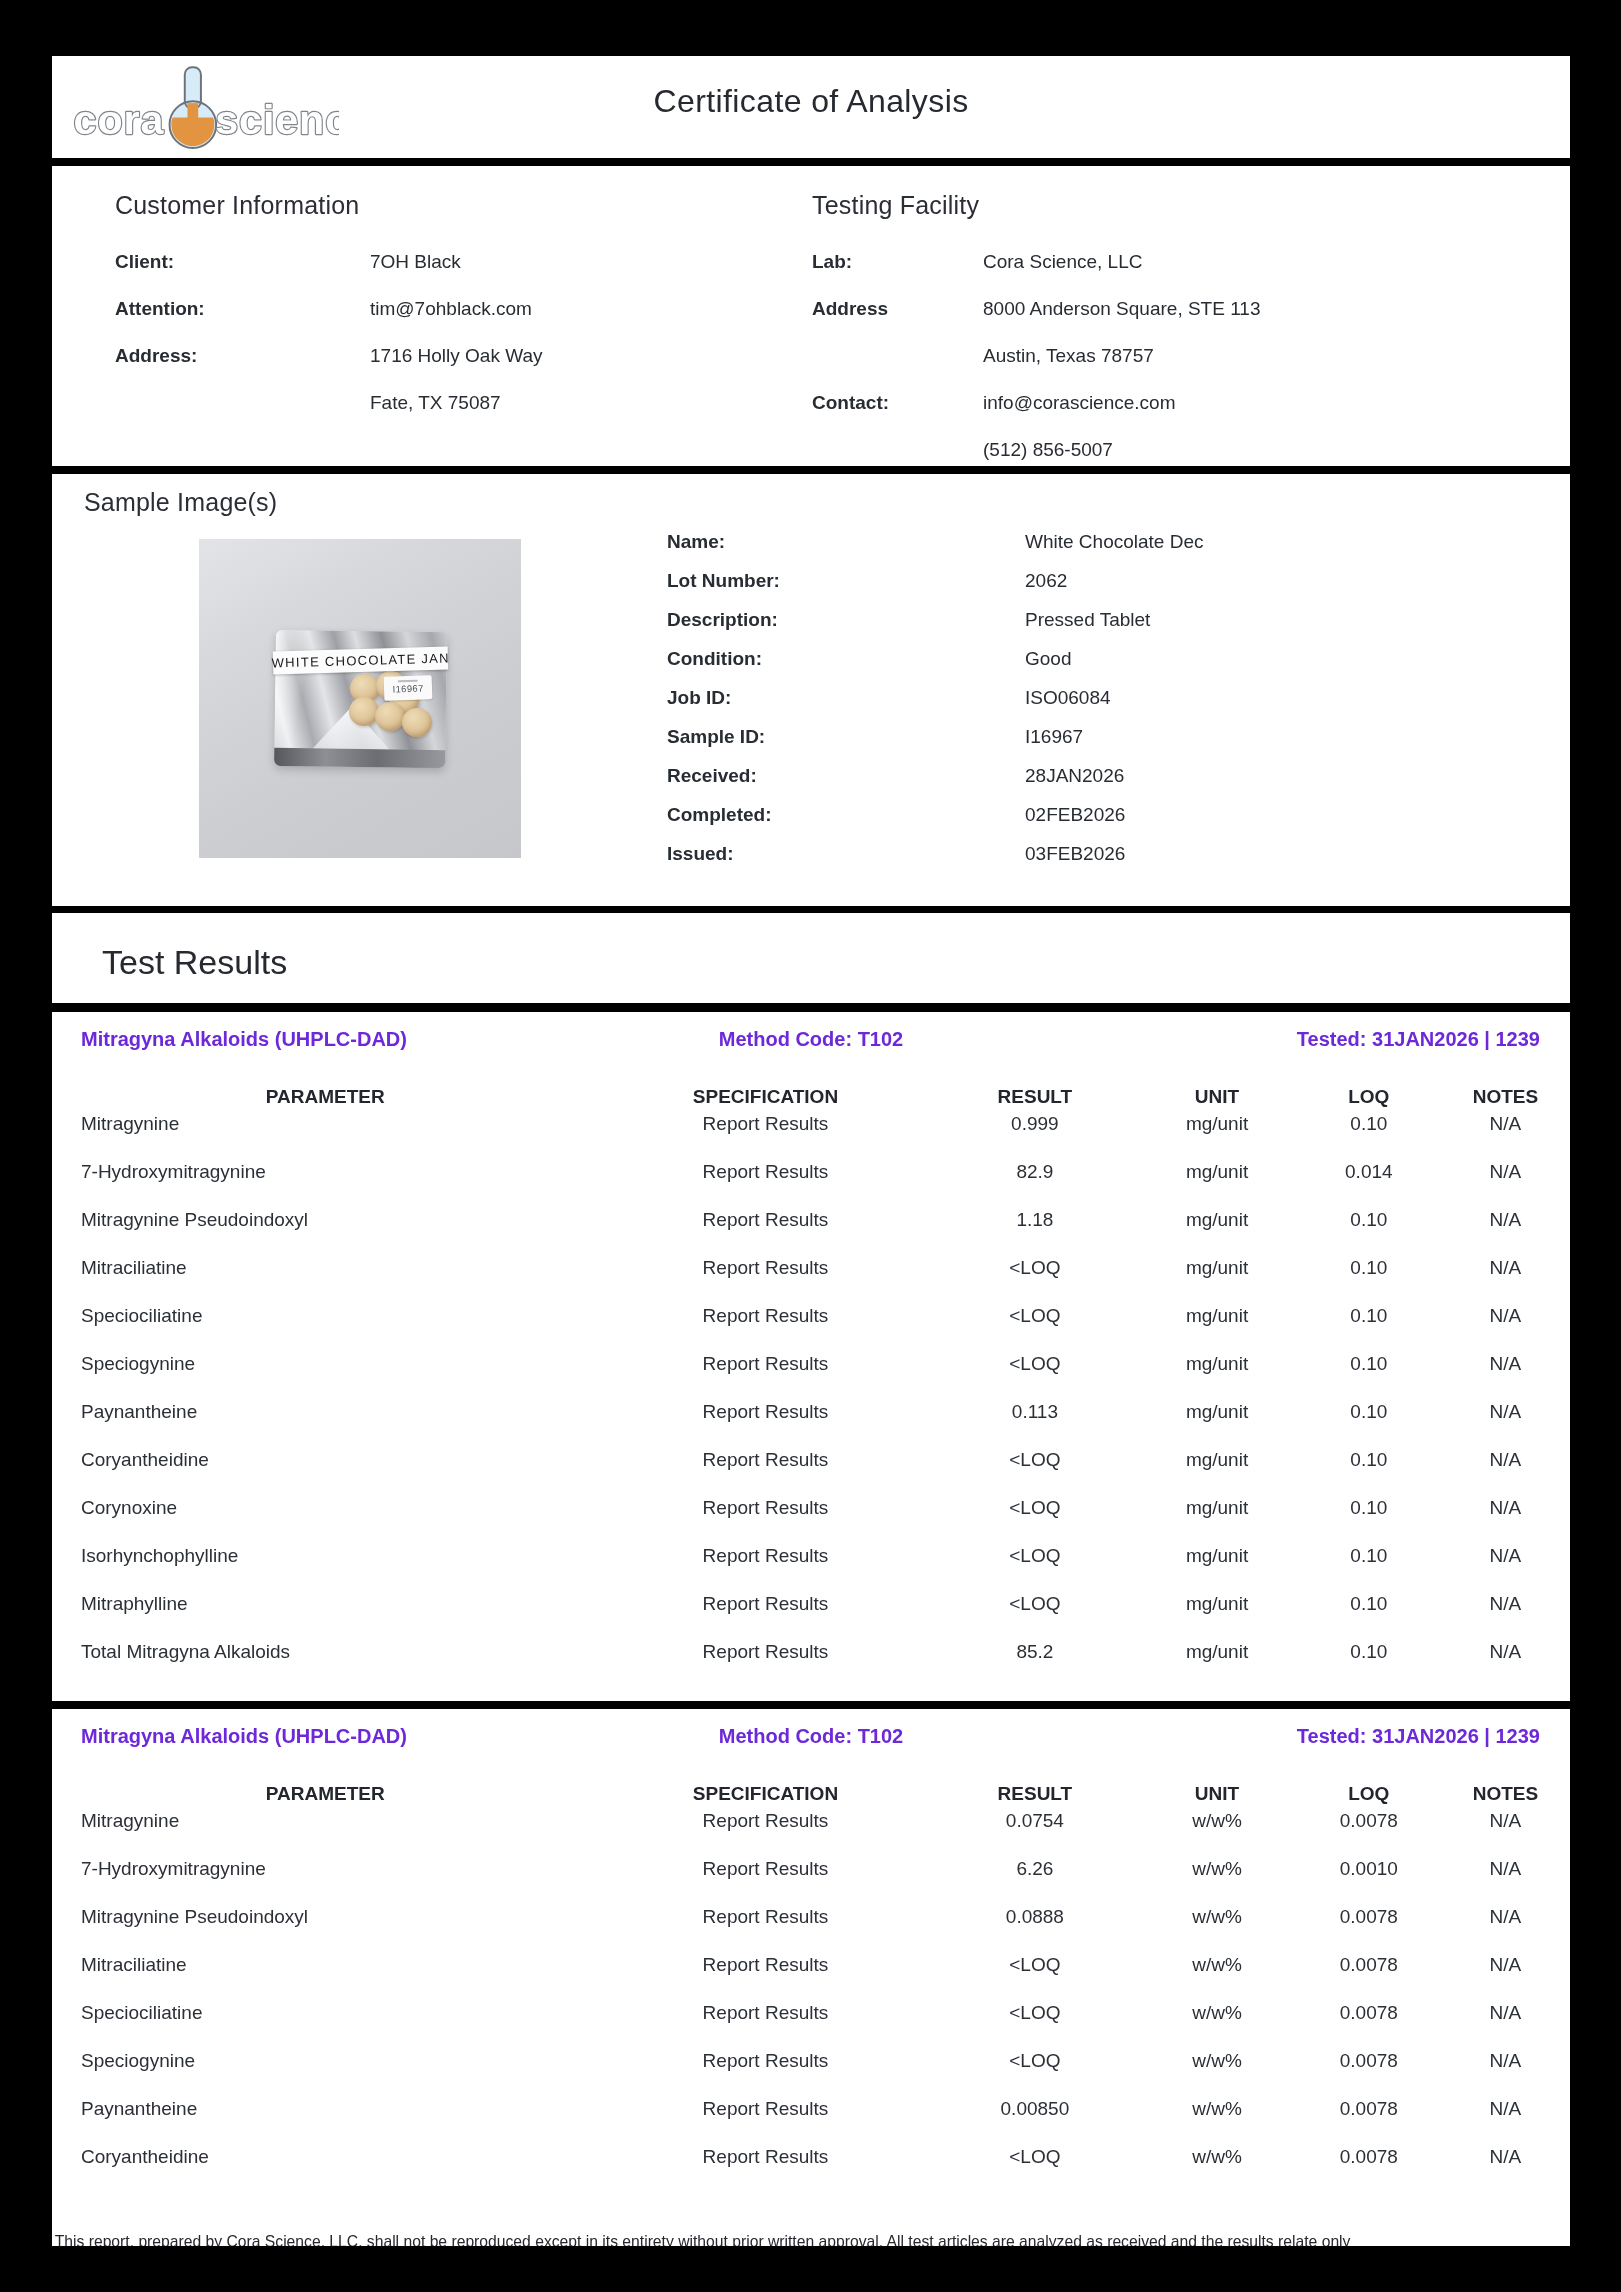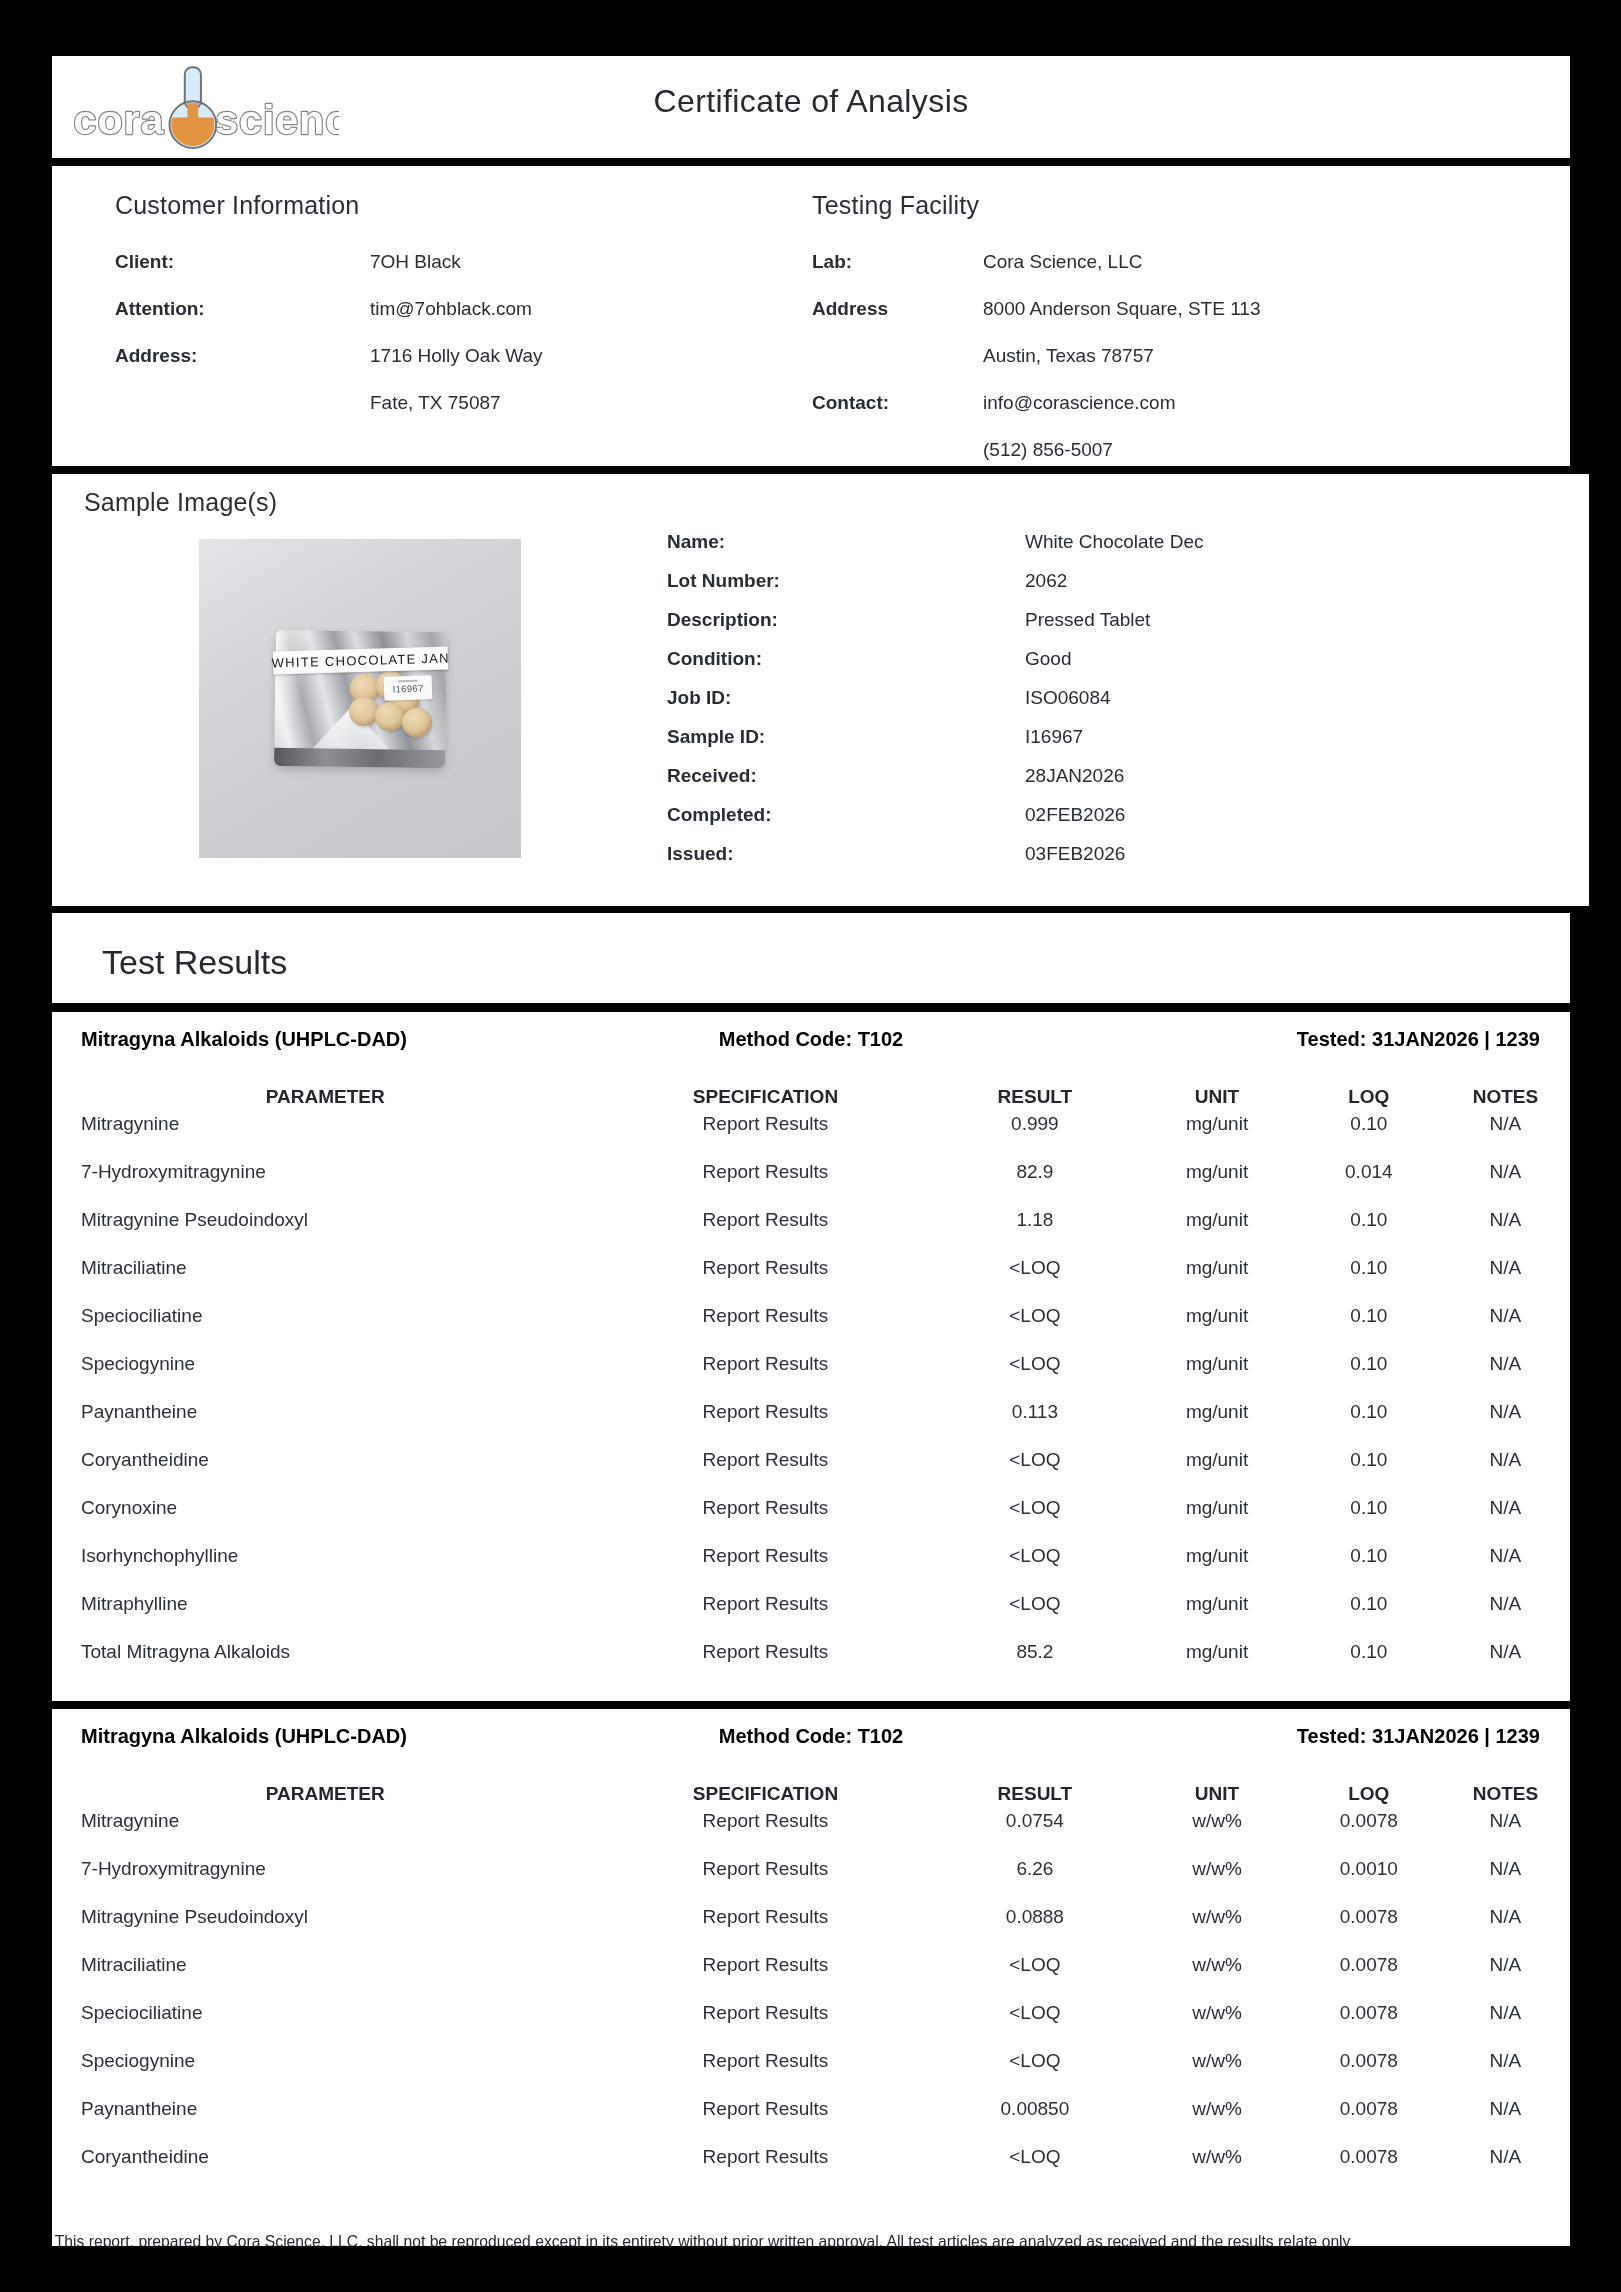--- a/index.html
+++ b/index.html
@@ -18,21 +18,21 @@
   .section-heading{margin:0;font-size:25px;font-weight:400;color:#2b2e35;letter-spacing:0.2px;}
   .info-col-left{position:absolute;left:32px;top:25px;width:681px;margin-left:31px;}
   .info-col-right{position:absolute;left:760px;top:25px;right:27px;}
   .fields{margin-top:18px;}
   .field-row{display:flex;align-items:flex-start;}
   .field-label{font-weight:700;flex:none;font-size:19px;line-height:47px;}
   .field-lines{font-size:19px;line-height:47px;}
   #customer-fields .field-label{width:255px;}
   #facility-fields .field-label{width:171px;}
   
-  #sample-box{top:474px;height:432px;padding-left:19px;}
+  #sample-box{top:474px;height:432px;}
   .sample-left{position:absolute;left:32px;top:14.3px;width:555px;}
   .sample-right{position:absolute;left:615px;top:14.3px;right:25px;}
   .sample-right .fields{margin-top:34px;}
   #sample-fields .field-label{width:358px;font-size:19px;line-height:39px;}
   #sample-fields .field-lines{font-size:19px;line-height:39px;}
   
   .photo{position:relative;margin:21.5px 0 0 115px;width:322px;height:319px;overflow:hidden;
     background:linear-gradient(150deg,#e3e4e8 0%,#d6d7db 28%,#cdced2 58%,#c6c7cb 100%);}
   .bag{position:absolute;left:23.5%;top:29%;width:53%;height:42.5%;border-radius:6.3px;
     transform:rotate(.8deg);
@@ -56,21 +56,21 @@
     transform:rotate(-2deg);border-radius:1.8px;text-align:center;box-sizing:border-box;padding-top:2.7px;
     box-shadow:0 0.9px 1.8px rgba(0,0,0,.2);}
   .sticker-smudge{width:40%;height:2.7px;background:#b9bcc2;margin:0.9px auto 1.8px auto;border-radius:0.9px;}
   .sticker-text{font-size:9.4px;color:#4d525b;letter-spacing:0.4px;line-height:1;}
   
   #results-title-box{top:913px;height:90px;}
   .results-heading{position:absolute;left:42px;top:21.5px;margin:8px;font-size:34px;font-weight:400;color:#26292f;}
   
   #table-box-0{top:1012px;height:689px;}
   #table-box-1{top:1709px;height:537px;overflow:hidden;}
-  .tbl-head{position:relative;height:30px;margin-top:16px;font-weight:700;font-size:20px;color:#000000;}
+  .tbl-head{position:relative;height:30px;margin-top:16px;font-weight:700;font-size:20px;color:#6d28d9;}
   .tbl-title{position:absolute;left:29px;top:0;}
   .tbl-method{position:absolute;left:0;right:0;top:0;text-align:center;}
   .tbl-tested{position:absolute;right:30px;top:0;}
   .tbl-cols{display:flex;margin-top:23px;height:32px;align-items:center;font-weight:700;font-size:19px;color:#23262d;}
   .tbl-row{display:flex;height:48px;align-items:flex-start;font-size:19px;color:#2b2f36;}
   .c0{width:36%;box-sizing:border-box;padding-left:29px;text-align:left;}
   .c1{width:22%;text-align:center;}
   .c2{width:13.5%;text-align:center;}
   .c3{width:10.5%;text-align:center;}
   .c4{width:9.5%;text-align:center;}

